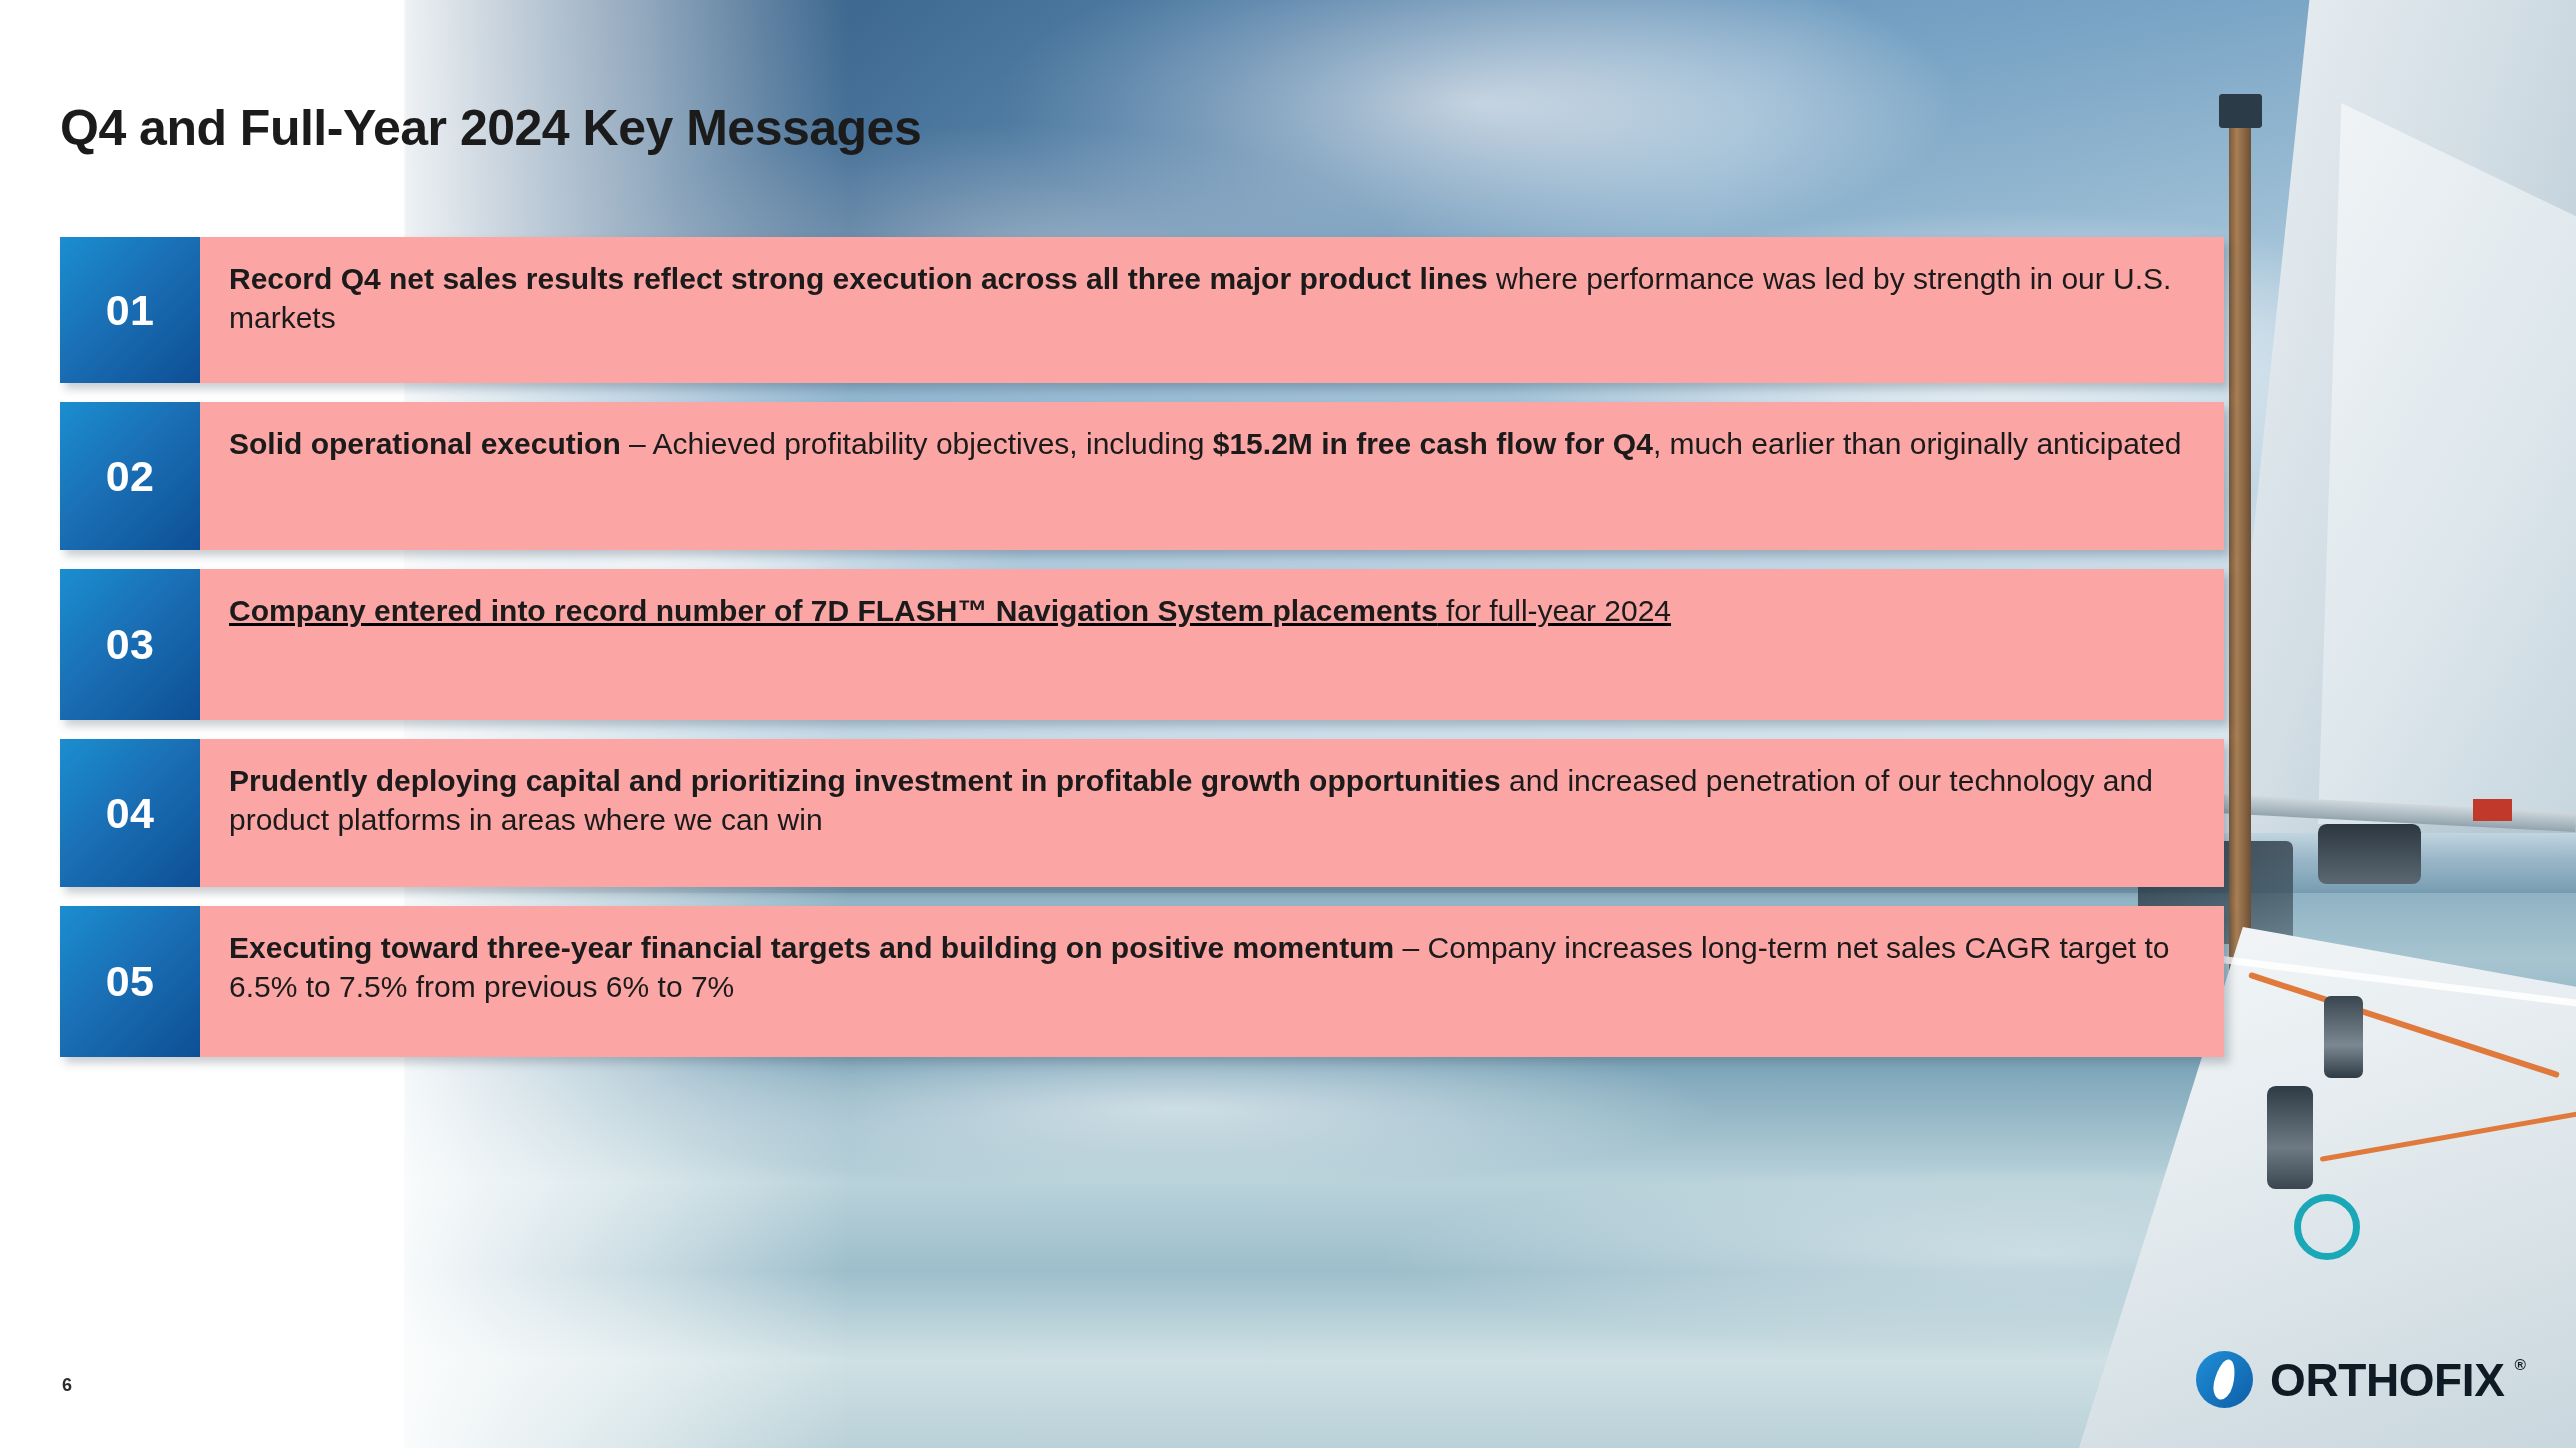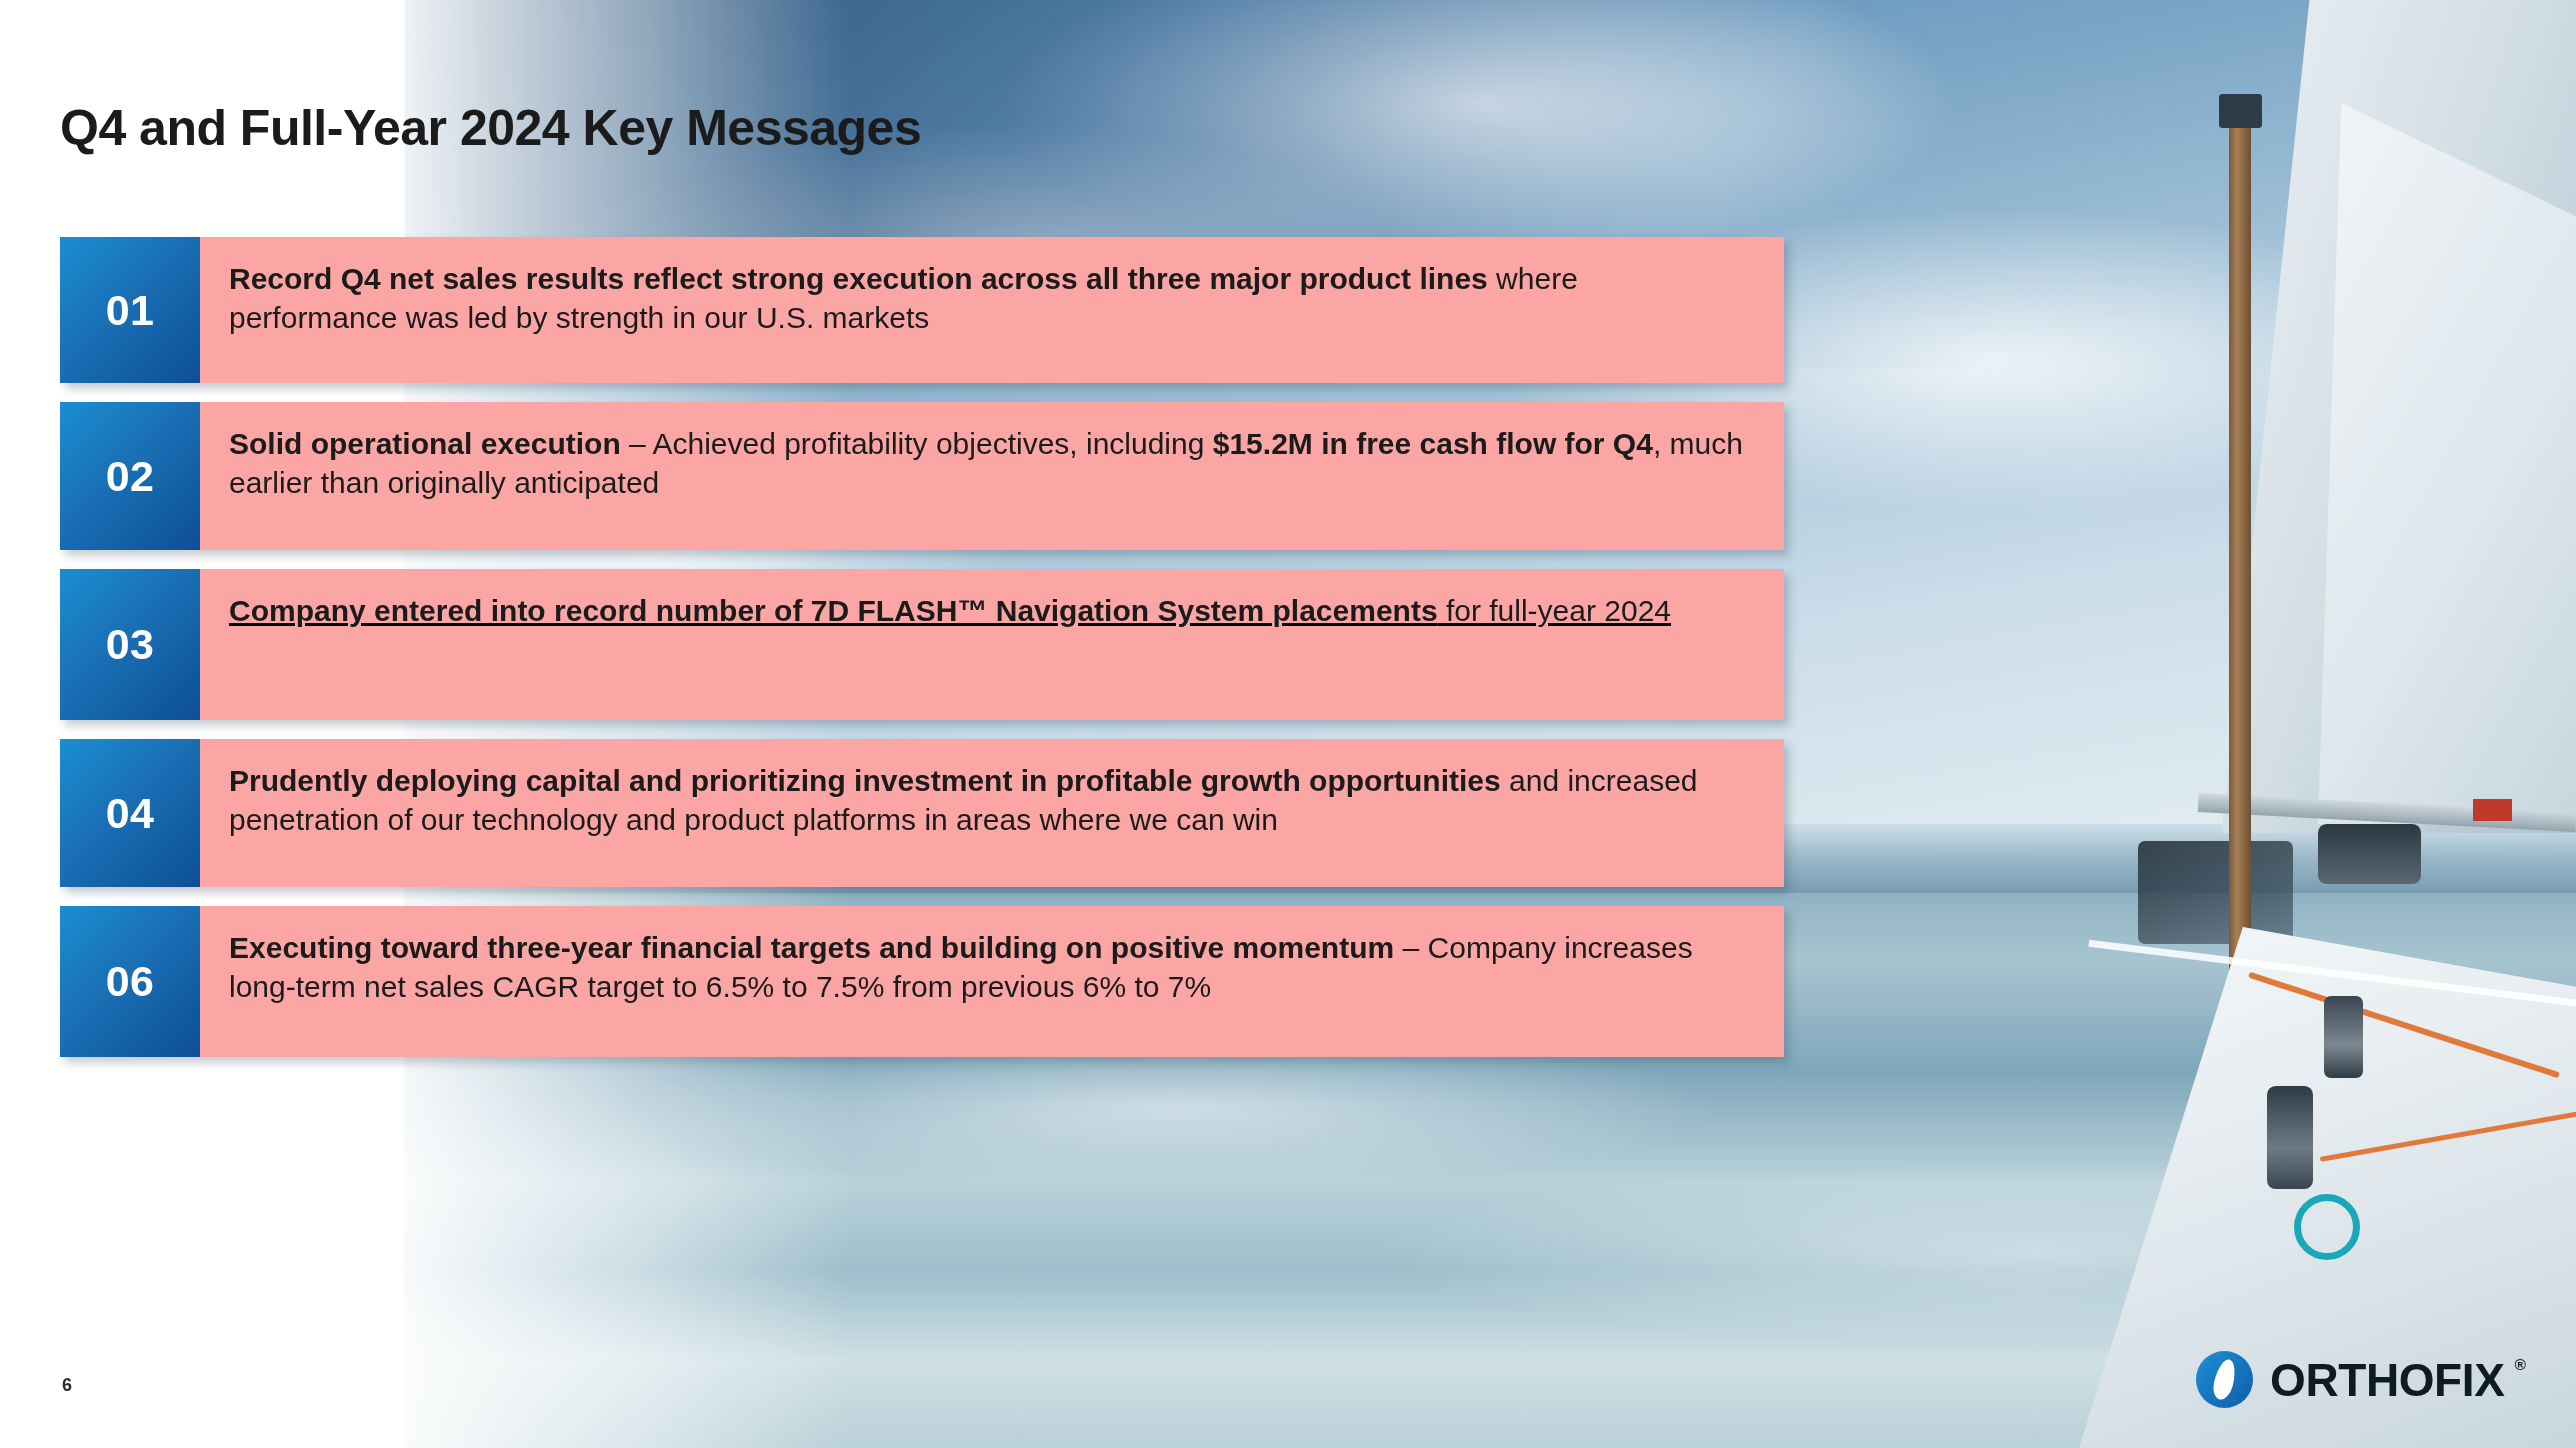--- a/index.html
+++ b/index.html
@@ -230,21 +230,21 @@
     color: #1b1b1b;
     letter-spacing: -0.5px;
     white-space: nowrap;
     margin-top: 29px;
   }
 
   .messages {
     position: absolute;
     left: 60px;
     top: 237px;
-    width: 1724px;
+    width: 2164px;
   }
   .msg-row {
     position: relative;
     display: flex;
     align-items: stretch;
     margin-bottom: 19px;
     box-shadow: 5.2px 6px 8.6px rgba(40,60,75,0.25);
   }
   .msg-num {
     flex: 0 0 140px;
@@ -405,21 +405,21 @@
     <div class="msg-row row-4">
       <div class="msg-num">04</div>
       <div class="msg-body">
         <div class="msg-text">
           <b>Prudently deploying capital and prioritizing investment in profitable growth opportunities</b><span> and increased penetration of our technology and product platforms in areas where we can win</span>
         </div>
       </div>
     </div>
 
     <div class="msg-row row-5">
-      <div class="msg-num">06</div>
+      <div class="msg-num">05</div>
       <div class="msg-body">
         <div class="msg-text">
           <b>Executing toward three-year financial targets and building on positive momentum</b><span> – Company increases long-term net sales CAGR target to 6.5% to 7.5% from previous 6% to 7%</span>
         </div>
       </div>
     </div>
 
   </div>
 
   <div class="page-number">6</div>

